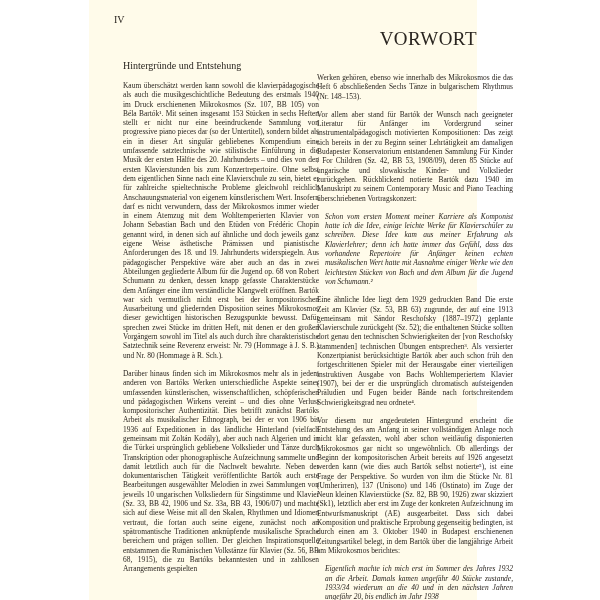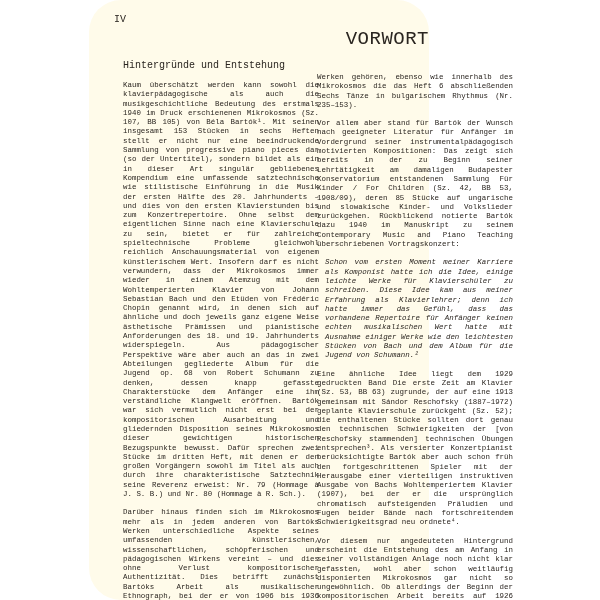--- a/index.html
+++ b/index.html
@@ -1,22 +1,21 @@
 <!DOCTYPE html>
 <html><head>
 <meta charset="utf-8">
 <style>
   html, body { margin:0; padding:0; }
   body { width:600px; height:600px; background:#ffffff; position:relative; overflow:hidden; }
   .page {
-    position:absolute; left:89px; top:0; width:340px; height:600px;
+    position:absolute; left:89px; top:0; width:388px; height:600px;
     background:#fffbea;
-    font-family:Liberation Mono, monospace;
+    font-family:Liberation Serif, serif;
     color:#2a2520;
-    border-radius:32px;
   }
   .page-number { position:absolute; left:25px; top:14px; font-size:10px; }
   .title { position:absolute; left:0; right:0; top:28px; text-align:right; font-size:19px; letter-spacing:0.5px; color:#2a2520; }
   .col { position:absolute; top:60px; width:196px; font-size:7.45px; line-height:9.3px; text-align:justify; hyphens:auto; }
   .col-left { left:34px; }
   .col-right { left:228px; top:73px; }
   .section-heading { font-size:10px; margin:0 0 9px 0; line-height:12px; }
   p { margin:0 0 9px 0; }
   .quote { margin:0 0 9px 8px; font-style:italic; }
 </style>
@@ -27,20 +26,20 @@
   <div class="page-number">IV</div>
   <div class="title">VORWORT</div>
 
   <div class="col col-left">
     <div class="section-heading">Hintergründe und Entstehung</div>
     <p>Kaum überschätzt werden kann sowohl die klavierpädagogische als auch die musikgeschichtliche Bedeutung des erstmals 1940 im Druck erschienenen Mikrokosmos (Sz. 107, BB 105) von Béla Bartók¹. Mit seinen insgesamt 153 Stücken in sechs Heften stellt er nicht nur eine beeindruckende Sammlung von progressive piano pieces dar (so der Untertitel), sondern bildet als ein in dieser Art singulär gebliebenes Kompendium eine umfassende satztechnische wie stilistische Einführung in die Musik der ersten Hälfte des 20. Jahrhunderts – und dies von den ersten Klavierstunden bis zum Konzertrepertoire. Ohne selbst dem eigentlichen Sinne nach eine Klavierschule zu sein, bietet er für zahlreiche spieltechnische Probleme gleichwohl reichlich Anschauungsmaterial von eigenem künstlerischem Wert. Insofern darf es nicht verwundern, dass der Mikrokosmos immer wieder in einem Atemzug mit dem Wohltemperierten Klavier von Johann Sebastian Bach und den Etüden von Frédéric Chopin genannt wird, in denen sich auf ähnliche und doch jeweils ganz eigene Weise ästhetische Prämissen und pianistische Anforderungen des 18. und 19. Jahrhunderts widerspiegeln. Aus pädagogischer Perspektive wäre aber auch an das in zwei Abteilungen gegliederte Album für die Jugend op. 68 von Robert Schumann zu denken, dessen knapp gefasste Charakterstücke dem Anfänger eine ihm verständliche Klangwelt eröffnen. Bartók war sich vermutlich nicht erst bei der kompositorischen Ausarbeitung und gliedernden Disposition seines Mikrokosmos dieser gewichtigen historischen Bezugspunkte bewusst. Dafür sprechen zwei Stücke im dritten Heft, mit denen er den großen Vorgängern sowohl im Titel als auch durch ihre charakteristische Satztechnik seine Reverenz erweist: Nr. 79 (Hommage à J. S. B.) und Nr. 80 (Hommage à R. Sch.).</p>
     <p>Darüber hinaus finden sich im Mikrokosmos mehr als in jedem anderen von Bartóks Werken unterschiedliche Aspekte seines umfassenden künstlerischen, wissenschaftlichen, schöpferischen und pädagogischen Wirkens vereint – und dies ohne Verlust kompositorischer Authentizität. Dies betrifft zunächst Bartóks Arbeit als musikalischer Ethnograph, bei der er von 1906 bis 1936 auf Expeditionen in das ländliche Hinterland (vielfach gemeinsam mit Zoltán Kodály), aber auch nach Algerien und in die Türkei ursprünglich gebliebene Volkslieder und Tänze durch Transkription oder phonographische Aufzeichnung sammelte und damit letztlich auch für die Nachwelt bewahrte. Neben der dokumentarischen Tätigkeit veröffentlichte Bartók auch erste Bearbeitungen ausgewählter Melodien in zwei Sammlungen von jeweils 10 ungarischen Volksliedern für Singstimme und Klavier (Sz. 33, BB 42, 1906 und Sz. 33a, BB 43, 1906/07) und machte sich auf diese Weise mit all den Skalen, Rhythmen und Idiomen vertraut, die fortan auch seine eigene, zunächst noch an spätromantische Traditionen anknüpfende musikalische Sprache bereichern und prägen sollten. Der gleichen Inspirationsquelle entstammen die Rumänischen Volkstänze für Klavier (Sz. 56, BB 68, 1915), die zu Bartóks bekanntesten und in zahllosen Arrangements gespielten</p>
   </div>
 
   <div class="col col-right">
-    <p>Werken gehören, ebenso wie innerhalb des Mikrokosmos die das Heft 6 abschließenden Sechs Tänze in bulgarischem Rhythmus (Nr. 235–153).</p>
+    <p>Werken gehören, ebenso wie innerhalb des Mikrokosmos die das Heft 6 abschließenden Sechs Tänze in bulgarischem Rhythmus (Nr. 148–153).</p>
     <p>Vor allem aber stand für Bartók der Wunsch nach geeigneter Literatur für Anfänger im Vordergrund seiner instrumentalpädagogisch motivierten Kompositionen: Das zeigt sich bereits in der zu Beginn seiner Lehrtätigkeit am damaligen Budapester Konservatorium entstandenen Sammlung Für Kinder / For Children (Sz. 42, BB 53, 1908/09), deren 85 Stücke auf ungarische und slowakische Kinder- und Volkslieder zurückgehen. Rückblickend notierte Bartók dazu 1940 im Manuskript zu seinem Contemporary Music and Piano Teaching überschriebenen Vortragskonzert:</p>
     <p class="quote">Schon vom ersten Moment meiner Karriere als Komponist hatte ich die Idee, einige leichte Werke für Klavierschüler zu schreiben. Diese Idee kam aus meiner Erfahrung als Klavierlehrer; denn ich hatte immer das Gefühl, dass das vorhandene Repertoire für Anfänger keinen echten musikalischen Wert hatte mit Ausnahme einiger Werke wie den leichtesten Stücken von Bach und dem Album für die Jugend von Schumann.²</p>
     <p>Eine ähnliche Idee liegt dem 1929 gedruckten Band Die erste Zeit am Klavier (Sz. 53, BB 63) zugrunde, der auf eine 1913 gemeinsam mit Sándor Reschofsky (1887–1972) geplante Klavierschule zurückgeht (Sz. 52); die enthaltenen Stücke sollten dort genau den technischen Schwierigkeiten der [von Reschofsky stammenden] technischen Übungen entsprechen³. Als versierter Konzertpianist berücksichtigte Bartók aber auch schon früh den fortgeschrittenen Spieler mit der Herausgabe einer vierteiligen instruktiven Ausgabe von Bachs Wohltemperiertem Klavier (1907), bei der er die ursprünglich chromatisch aufsteigenden Präludien und Fugen beider Bände nach fortschreitendem Schwierigkeitsgrad neu ordnete⁴.</p>
     <p>Vor diesem nur angedeuteten Hintergrund erscheint die Entstehung des am Anfang in seiner vollständigen Anlage noch nicht klar gefassten, wohl aber schon weitläufig disponierten Mikrokosmos gar nicht so ungewöhnlich. Ob allerdings der Beginn der kompositorischen Arbeit bereits auf 1926 angesetzt werden kann (wie dies auch Bartók selbst notierte⁵), ist eine Frage der Perspektive. So wurden von ihm die Stücke Nr. 81 (Umherirren), 137 (Unisono) und 146 (Ostinato) im Zuge der Neun kleinen Klavierstücke (Sz. 82, BB 90, 1926) zwar skizziert (Sk1), letztlich aber erst im Zuge der konkreten Aufzeichnung im Entwurfsmanuskript (AE) ausgearbeitet. Dass sich dabei Komposition und praktische Erprobung gegenseitig bedingten, ist durch einen am 3. Oktober 1940 in Budapest erschienenen Zeitungsartikel belegt, in dem Bartók über die langjährige Arbeit am Mikrokosmos berichtes:</p>
     <p class="quote">Eigentlich machte ich mich erst im Sommer des Jahres 1932 an die Arbeit. Damals kamen ungefähr 40 Stücke zustande, 1933/34 wiederum an die 40 und in den nächsten Jahren ungefähr 20, bis endlich im Jahr 1938</p>
   </div>
 </div>
 
 </body></html>

